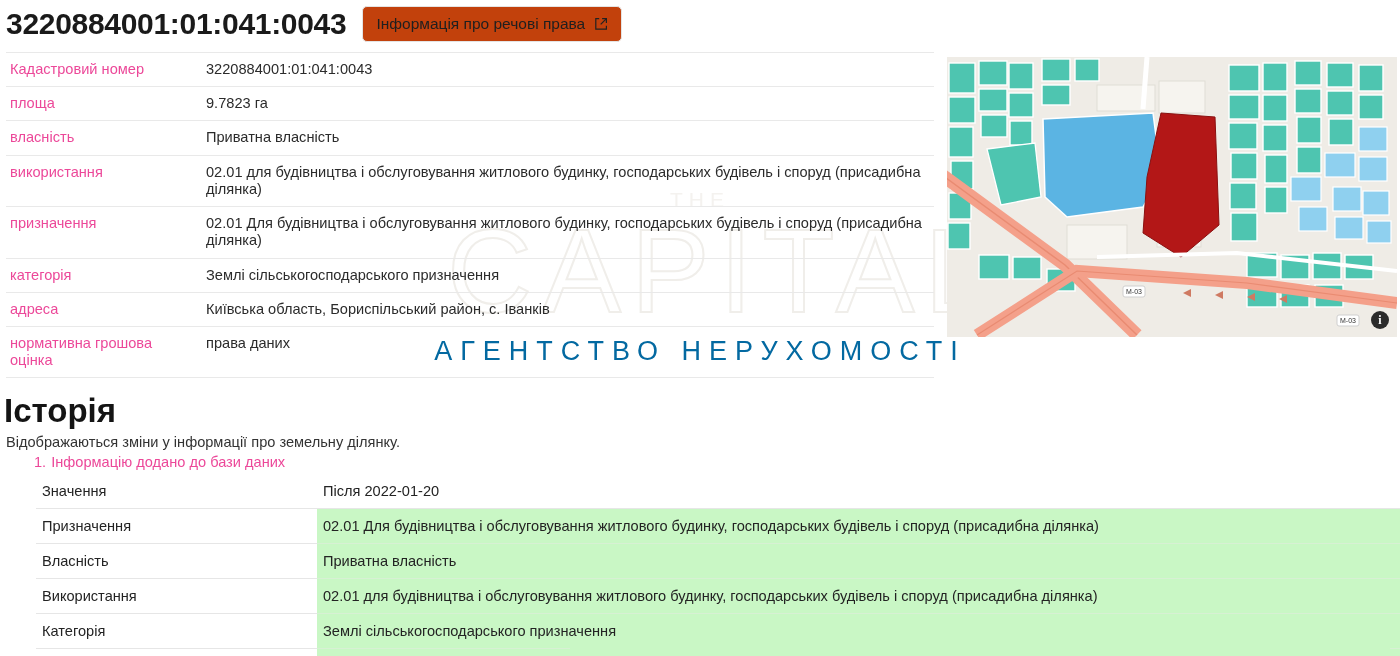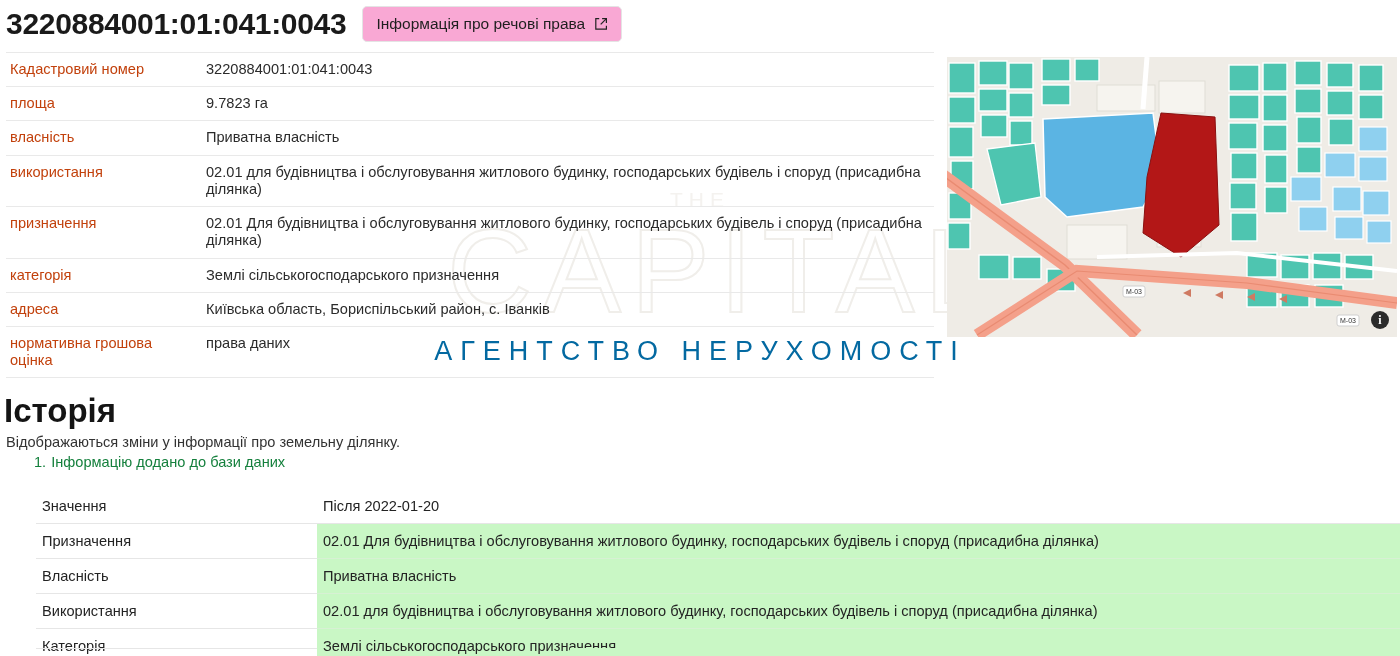--- a/index.html
+++ b/index.html
@@ -60,21 +60,21 @@
     font-size: 30px;
     font-weight: 700;
     color: #1a1a1a;
     letter-spacing: -0.3px;
     white-space: nowrap;
   }
   .rights-btn {
     display: inline-flex;
     align-items: center;
     gap: 9px;
-    background: #f9a8d4;
+    background: #c2410c;
     border: 1px solid #e4e4e4;
     border-radius: 5px;
     padding: 8px 13px;
     font-size: 15.5px;
     color: #1f1f1f;
     cursor: pointer;
     white-space: nowrap;
   }
   .ext-icon { display: inline-block; width: 14px; height: 14px; position: relative; }
   .ext-icon svg { display: block; }
@@ -90,21 +90,21 @@
   }
   .info-table tr { border-bottom: 1px solid #e9e9e9; }
   .info-table tr:first-child { border-top: 1px solid #e9e9e9; }
   .info-table td {
     padding: 8px 4px 8px 4px;
     font-size: 14.6px;
     color: #262626;
     vertical-align: top;
     line-height: 1.18;
   }
-  .info-table td.k { width: 196px; color: #c2410c; }
+  .info-table td.k { width: 196px; color: #ec4899; }
   .info-table td.v { color: #2b2b2b; }
 
   
   .map {
     position: absolute;
     right: 3px; top: 57px;
     width: 450px; height: 280px;
     overflow: hidden;
     background: #efece5;
     z-index: 3;
@@ -135,22 +135,22 @@
   }
   .hist-sub {
     position: relative; z-index: 2;
     font-size: 14.6px;
     color: #333;
     margin: 0 0 4px 6px;
   }
   .hist-item-title {
     position: relative; z-index: 2;
     font-size: 14.6px;
-    color: #15803d;
-    margin: 0 0 19px 34px;
+    color: #ec4899;
+    margin: 0 0 4px 34px;
   }
   .hist-item-title .num { margin-right: 5px; }
 
   .hist-table {
     position: relative;
     z-index: 2;
     width: 1400px;
     border-collapse: collapse;
     table-layout: fixed;
     margin-left: 36px;

